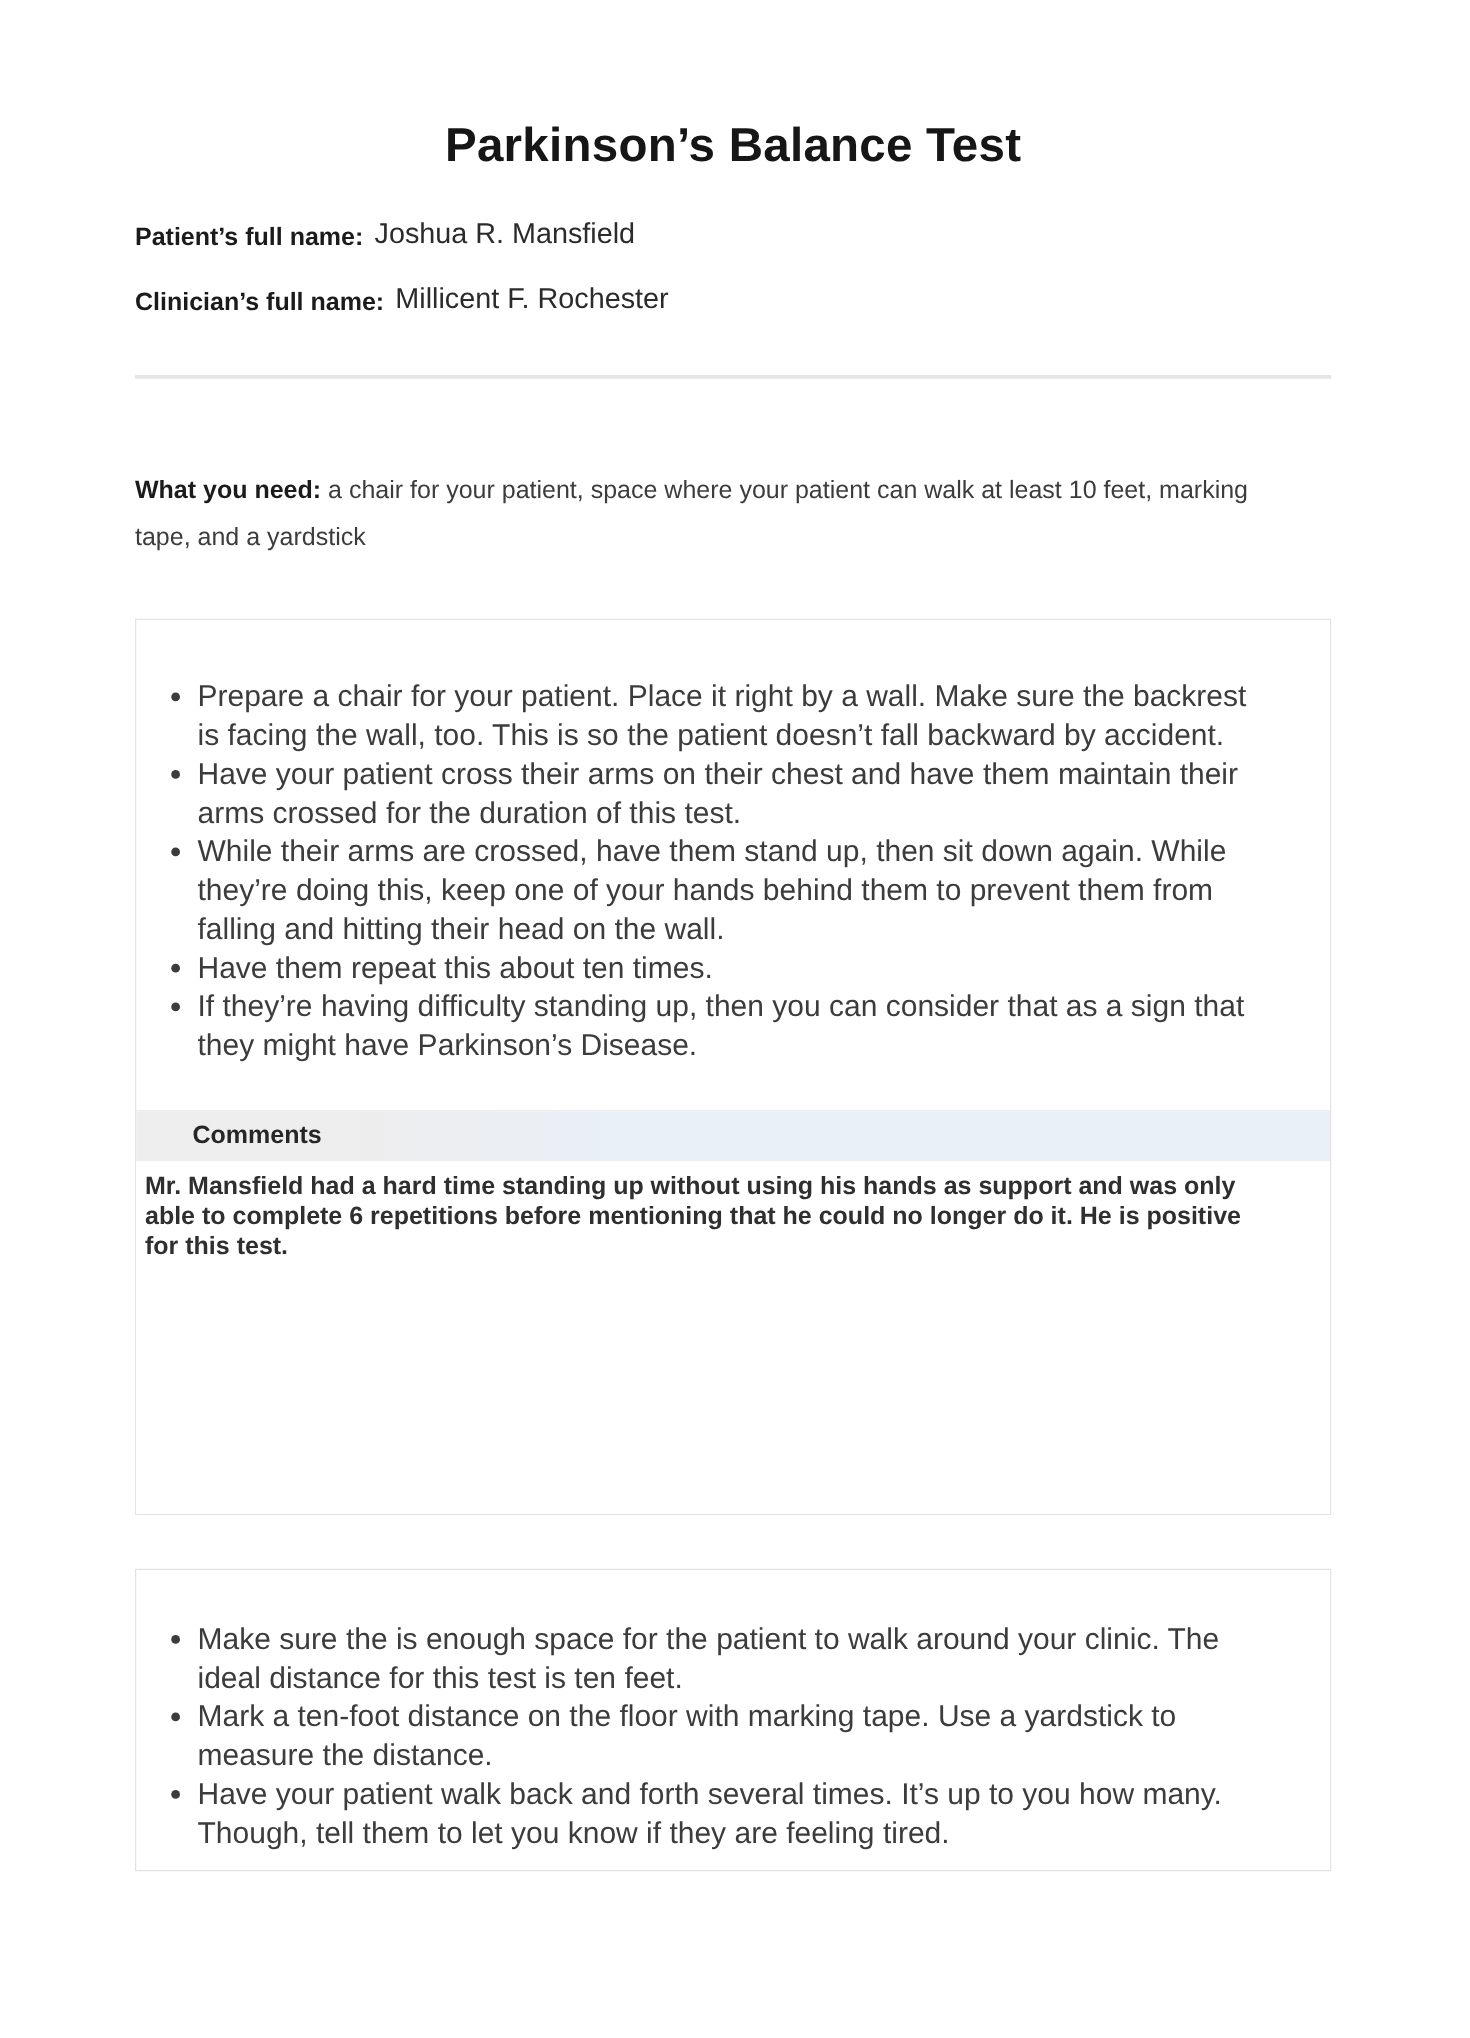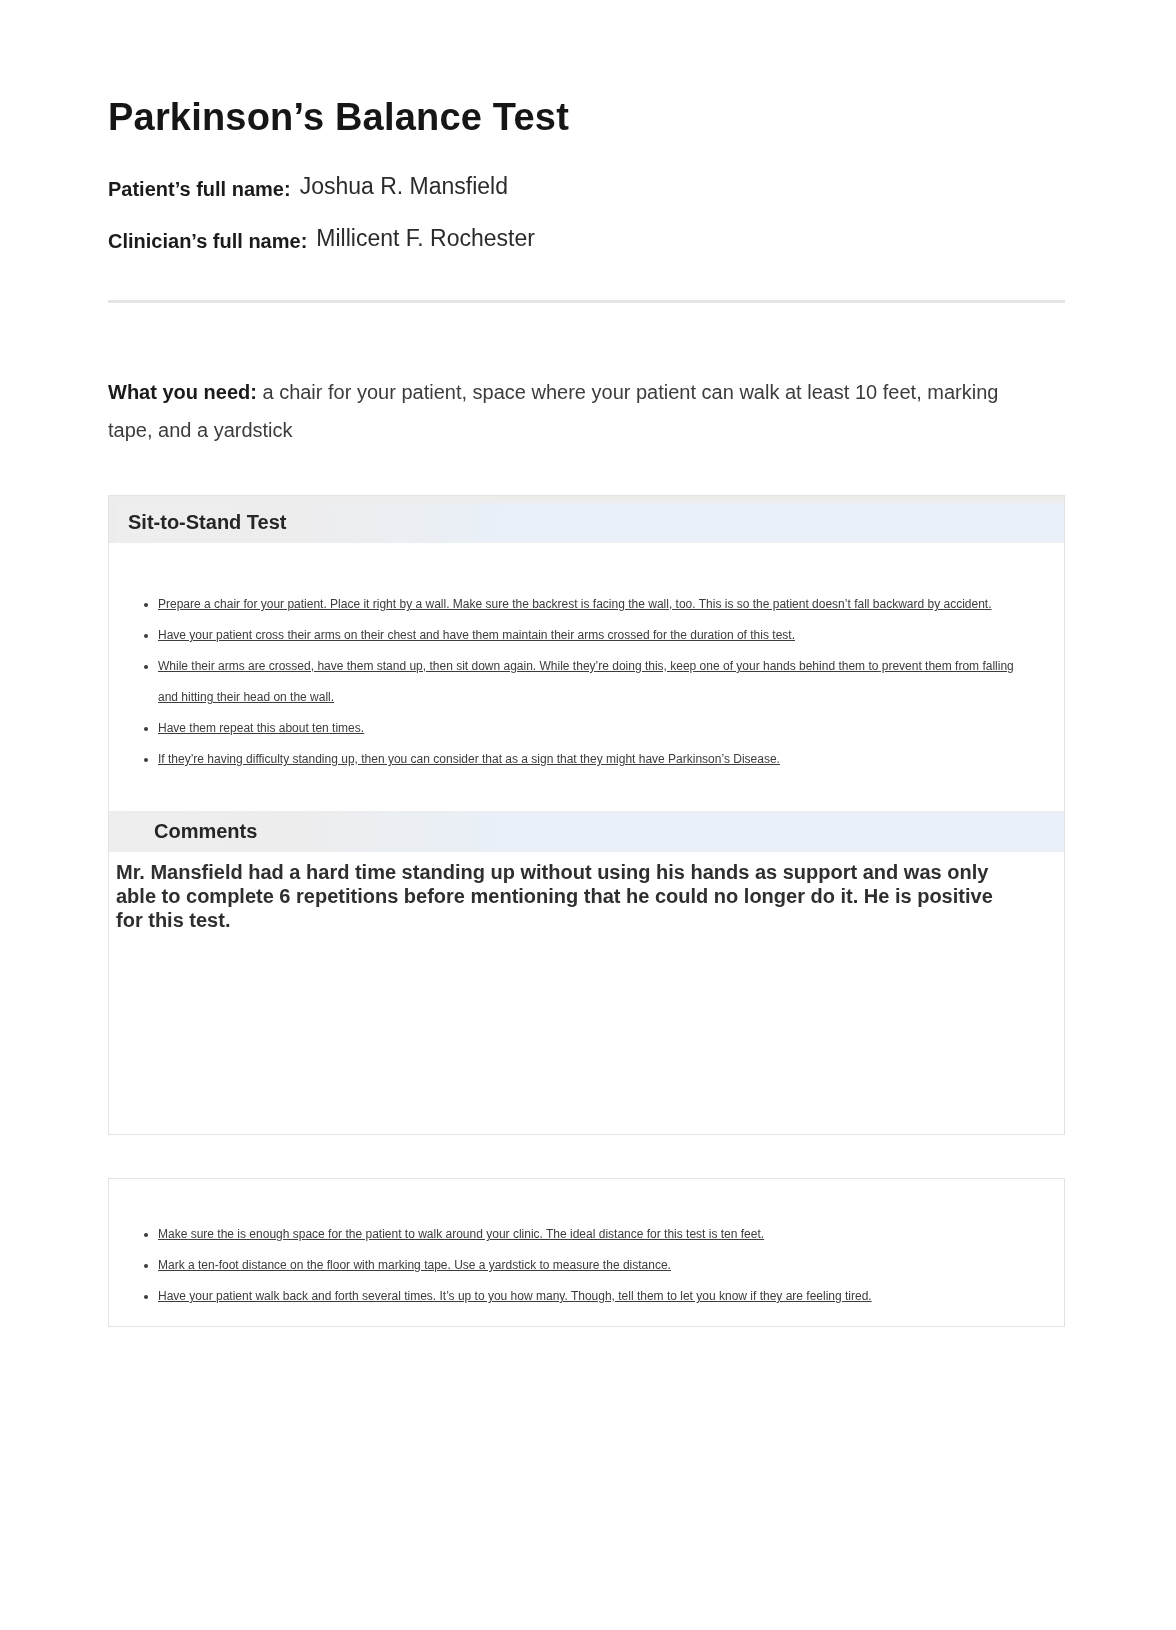--- a/index.html
+++ b/index.html
@@ -14,21 +14,21 @@
     height: 1630px;
     background: #ffffff;
     overflow: hidden;
   }
   .content {
     width: 957px;
     margin-left: 108px;
   }
   .doc-title {
     margin-top: 96px;
-    text-align: left;
+    text-align: center;
     font-size: 38px;
     font-weight: 700;
     color: #161616;
     letter-spacing: 0.2px;
   }
   .fields { margin-top: 36px; }
   .field-row {
     display: flex;
     align-items: baseline;
     gap: 9px;
@@ -86,24 +86,23 @@
     padding-left: 12px;
   }
   .bullet-area { padding: 46px 46px 36px 0; }
   .free-walking .bullet-area { padding: 40px 46px 14px 0; }
   .bullet-area ul {
     margin: 0;
     padding-left: 49px;
     list-style: disc outside;
   }
   .bullet-area li {
-    font-size: 12px;
+    font-size: 24px;
     line-height: 31px;
     color: #3c3c3c;
-    text-decoration: underline;
   }
   .comments-header {
     border-top: 1px solid #ededed;
     border-bottom: 1px solid #eceff2;
     background: linear-gradient(90deg, #eeeeee 0%, #ededee 20%, #e9f0f8 42%, #e9f0f8 100%);
     height: 41px;
     display: flex;
     align-items: center;
     padding-left: 33px;
   }
@@ -135,23 +134,20 @@
         <span class="field-label">Clinician’s full name:</span>
         <span class="field-value">Millicent F. Rochester</span>
       </div>
     </div>
 
     <div class="divider"></div>
 
     <p class="intro"><b>What you need:</b><span> a chair for your patient, space where your patient can walk at least 10 feet, marking tape, and a yardstick</span></p>
 
     <div class="section-box sit-to-stand">
-      <div class="section-header">
-        <span class="section-title">Sit-to-Stand Test</span>
-      </div>
       <div class="bullet-area">
         <ul>
           <li>Prepare a chair for your patient. Place it right by a wall. Make sure the backrest is facing the wall, too. This is so the patient doesn’t fall backward by accident.</li>
           <li>Have your patient cross their arms on their chest and have them maintain their arms crossed for the duration of this test.</li>
           <li>While their arms are crossed, have them stand up, then sit down again. While they’re doing this, keep one of your hands behind them to prevent them from falling and hitting their head on the wall.</li>
           <li>Have them repeat this about ten times.</li>
           <li>If they’re having difficulty standing up, then you can consider that as a sign that they might have Parkinson’s Disease.</li>
         </ul>
       </div>
       <div class="comments-header">

